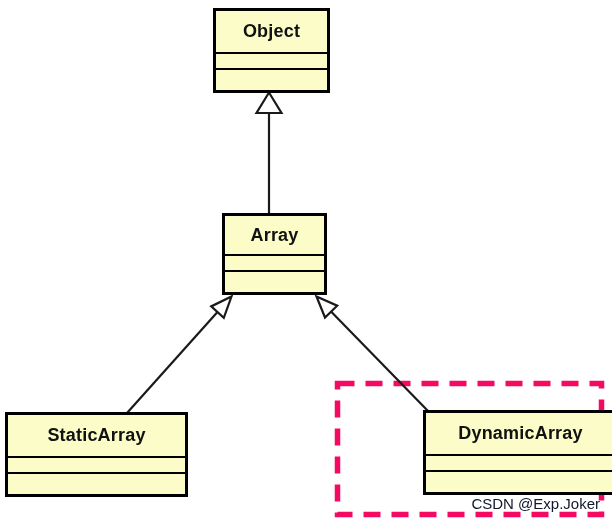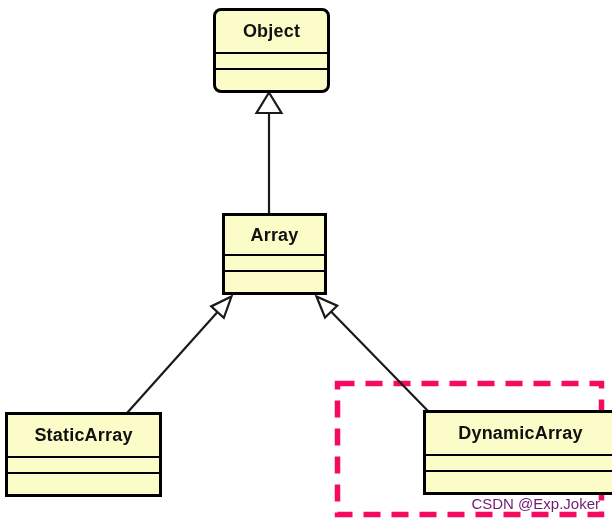--- a/index.html
+++ b/index.html
@@ -33,33 +33,33 @@
     justify-content: center;
     font-weight: bold;
     font-size: 18px;
     color: #111111;
     letter-spacing: 0.2px;
   }
   .uml-sec { box-sizing: border-box; border-top: 2px solid #000000; }
   .uml-attrs { height: 16px; }
   .uml-ops   { height: 22px; }
 
-  #c-object  { left: 213px; top: 8px;   width: 117px; height: 85px; border-radius: 8px; }
+  #c-object  { left: 213px; top: 8px;   width: 117px; height: 85px; }
   #c-array   { left: 222px; top: 213px; width: 105px; height: 82px; justify-content: flex-end; }
-  #c-static  { left: 5px;   top: 412px; width: 157px; height: 85px; }
+  #c-static  { left: 5px;   top: 412px; width: 183px; height: 85px; }
   #c-dynamic { left: 375px; top: 410px; width: 195px; height: 85px; margin-left: 48px; }
 
   .watermark {
     position: absolute;
     left: 460px;
     top: 495px;
     width: 140px;
     text-align: right;
     font-size: 15px;
-    color: #701a75;
+    color: #0f172a;
     white-space: nowrap;
     z-index: 3;
   }
 </style>
 </head>
 <body>
 
 <div class="canvas">
 
   <svg class="arrow-layer" viewBox="0 0 612 525">

